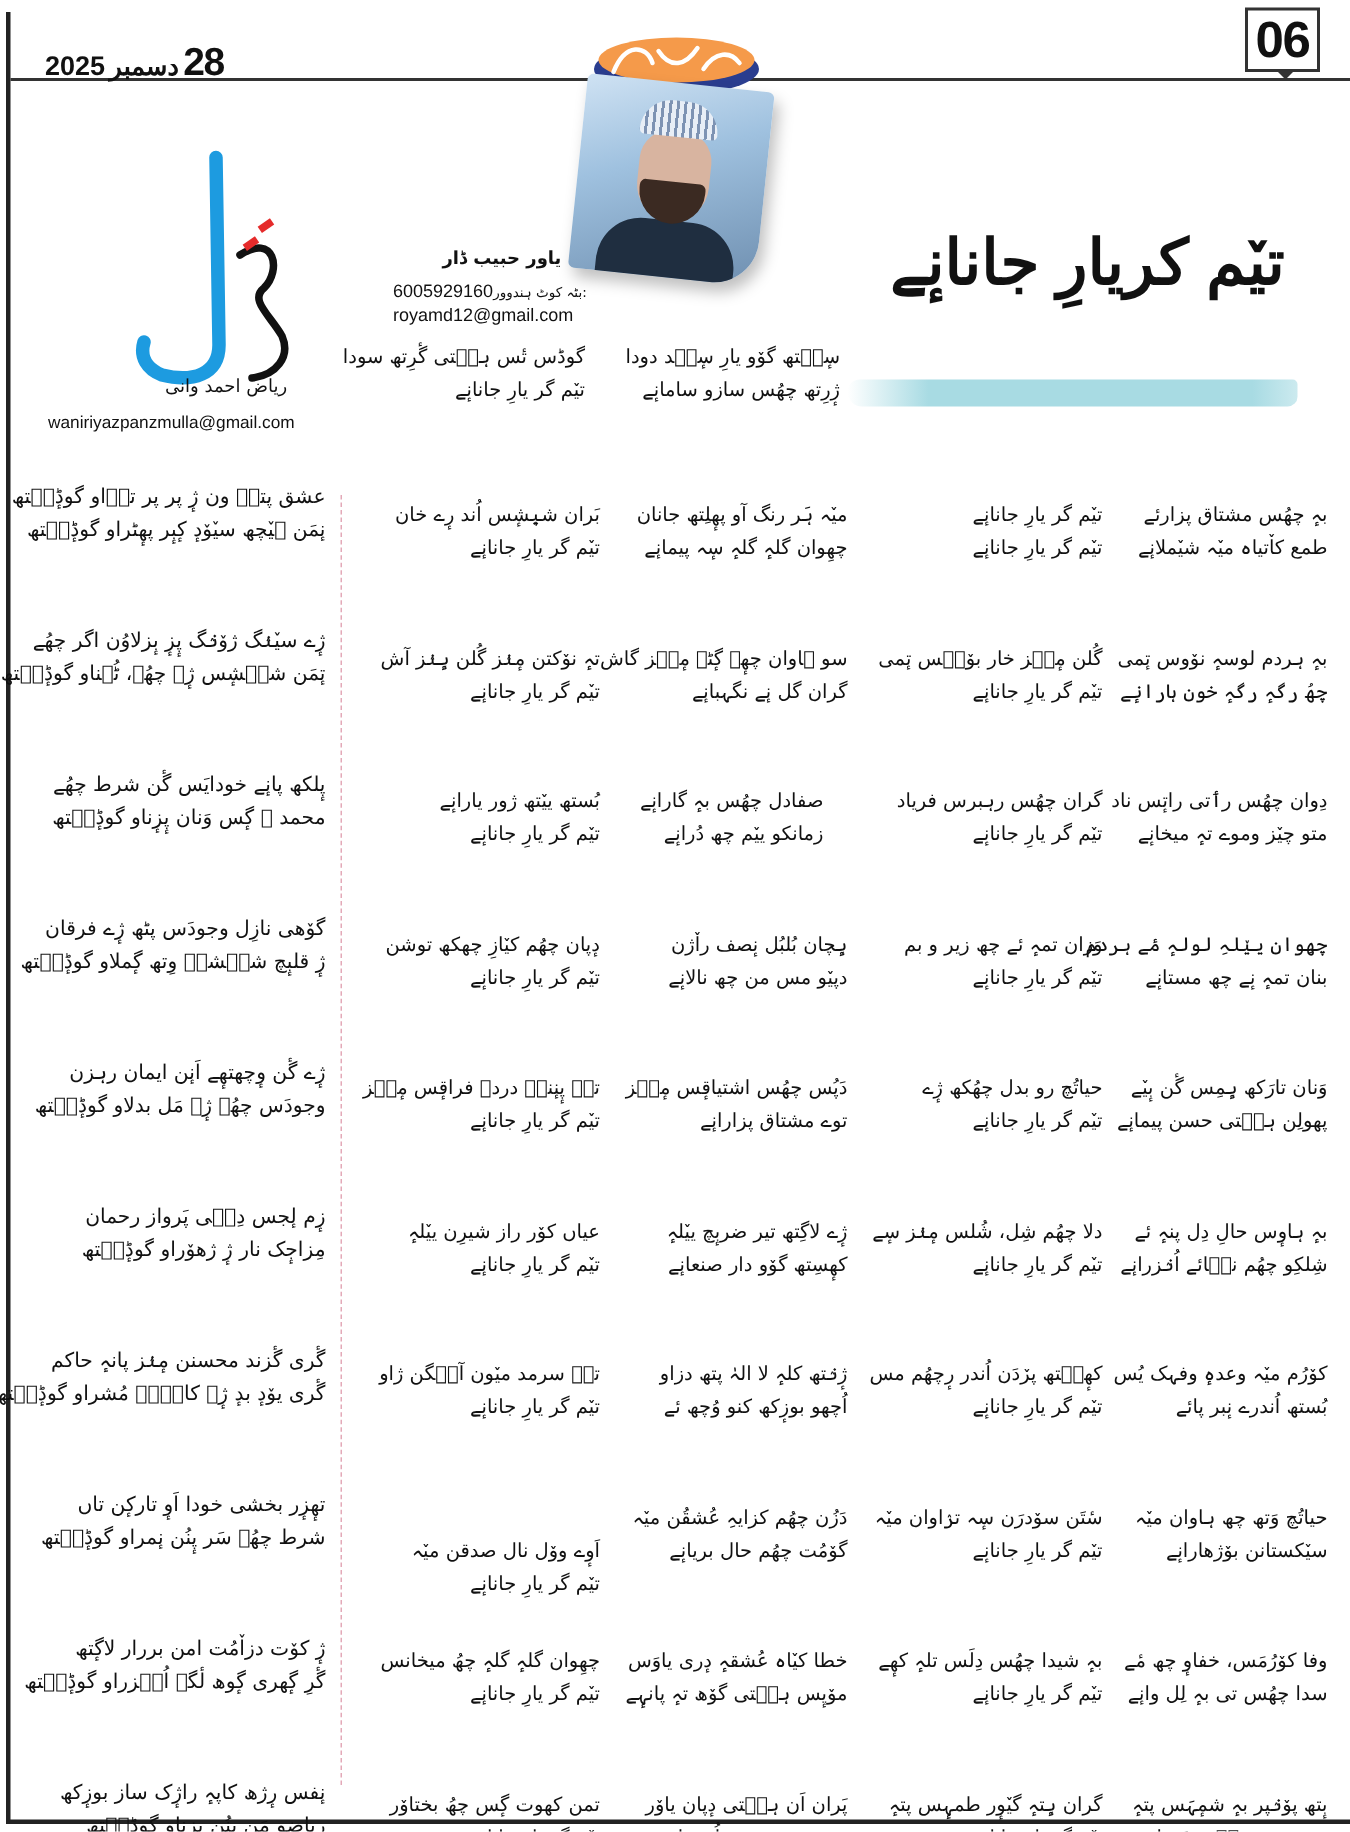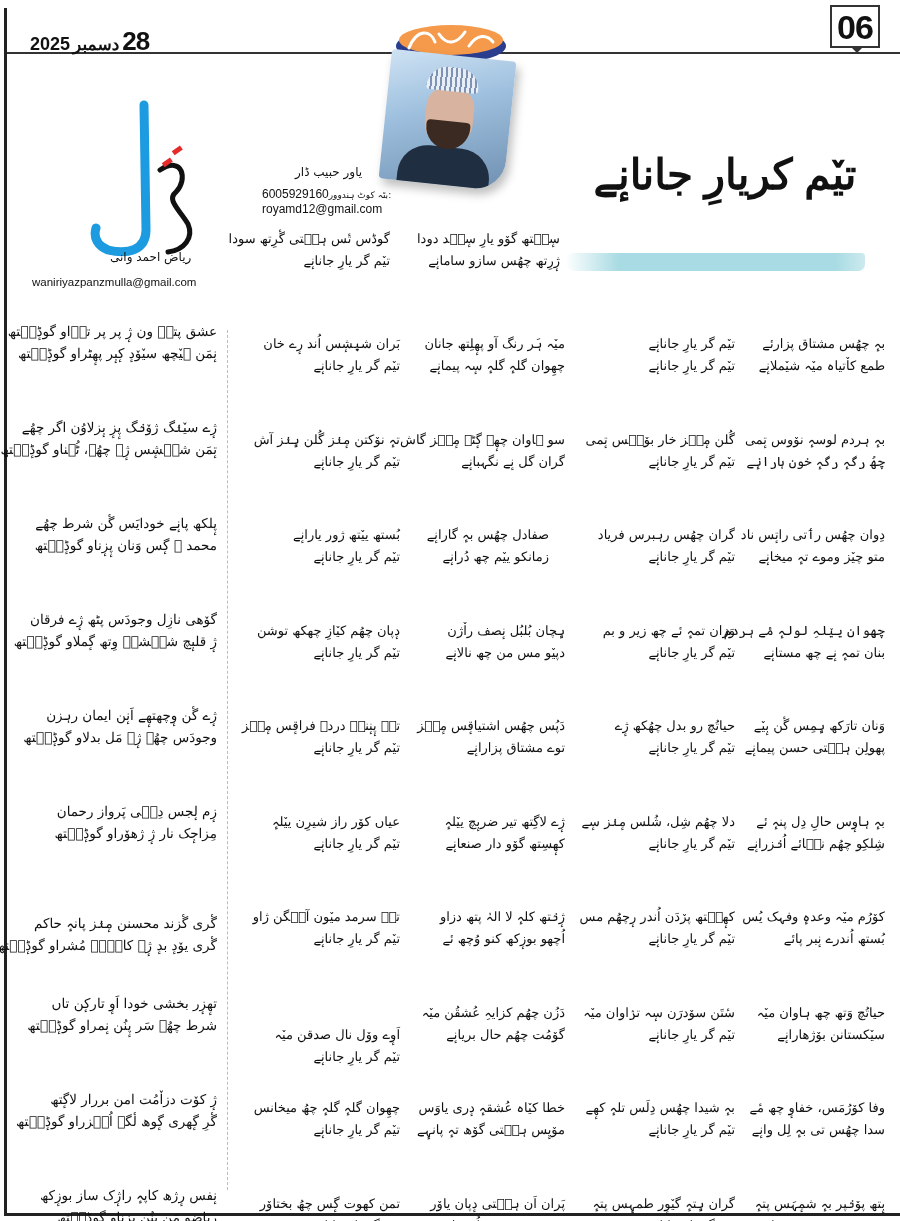--- a/index.html
+++ b/index.html
@@ -15,21 +15,21 @@
   .page-num { position:absolute; left:830px; top:5px; width:50px; height:43px; border:2px solid #333; box-sizing:border-box; background:#fff; font-family:"Liberation Sans", sans-serif; font-weight:900; font-size:34px; line-height:40px; text-align:center; letter-spacing:-1px; }
   .page-num .notch { position:absolute; bottom:-7px; left:19px; width:0; height:0; border-left:6px solid transparent; border-right:6px solid transparent; border-top:6px solid #333; }
   .photo-wrap { position:absolute; left:385px; top:55px; width:125px; height:130px; transform:rotate(6deg); }
   .photo { width:100%; height:100%; background:linear-gradient(160deg,#cfe2f3 0%,#9fc1df 40%,#6f8fb0 100%); border-radius:4px 4px 30px 4px; box-shadow:4px 6px 10px rgba(0,0,0,0.25); position:relative; overflow:hidden; }
   .photo .cap { position:absolute; left:38px; top:12px; width:52px; height:24px; background:repeating-linear-gradient(90deg,#e8eef6 0 3px,#7e93b3 3px 5px); border-radius:26px 26px 4px 4px; }
   .photo .face { position:absolute; left:40px; top:32px; width:48px; height:60px; background:#d8b4a0; border-radius:20px 20px 24px 24px; }
   .photo .beard { position:absolute; left:42px; top:66px; width:44px; height:28px; background:#3b2a22; border-radius:4px 4px 22px 22px; }
   .photo .body { position:absolute; left:18px; top:92px; width:92px; height:50px; background:#1f2e40; border-radius:30px 30px 0 0; }
   .title { position:absolute; left:575px; top:150px; width:300px; text-align:center; font-family:Liberation Sans, sans-serif; font-size:42px; font-weight:bold; direction:rtl; line-height:1.2; }
   .brush { position:absolute; left:565px; top:253px; width:300px; height:18px; background:linear-gradient(90deg,rgba(170,220,228,0) 0%,#a8dbe3 18%,#a8dbe3 90%,rgba(170,220,228,0.6) 100%); border-radius:10px 4px 8px 12px; }
-  .byline-name { position:absolute; left:295px; top:165px; font-size:12px; direction:rtl; font-weight:normal; }
+  .byline-name { position:absolute; left:295px; top:165px; font-size:12px; direction:rtl; font-weight:bold; }
   .byline-contact { position:absolute; left:262px; top:187px; font-family:"Liberation Sans", sans-serif; font-size:12px; line-height:14px; }
   .byline-contact .place { font-size:9px; font-family:"DejaVu Sans", sans-serif; }
   .ghazal-logo { position:absolute; left:88px; top:100px; width:110px; height:160px; }
   .poet2 { position:absolute; left:110px; top:250px; font-size:12px; direction:rtl; }
   .email2 { position:absolute; left:32px; top:276px; font-family:"Liberation Sans", sans-serif; font-size:11.5px; }
   .col-divider { position:absolute; left:227px; top:330px; width:0; height:860px; border-left:1px dashed #e3a9b8; }
   .couplet { position:absolute; direction:rtl; text-align:right; font-family:"DejaVu Serif", serif; font-size:13px; line-height:22px; white-space:nowrap; }
   .couplet .line { display:block; }
   .left-col .couplet { font-size:13.5px; line-height:22px; }
 </style>
@@ -276,21 +276,21 @@
       <span class="line">ژٕ قلبٕچ شیٖشہٕ وِتھ گٕملاو گوڈٕنٛتھ</span>
     </div>
     <div class="couplet" style="left: 22px; top: 704px; width: 195px;">
       <span class="line">ژٕے گٔن وٕچھتھٕے اَنٕن ایمان رہزن</span>
       <span class="line">وجودَس چھُے ژٕے مَل بدلاو گوڈٕنٛتھ</span>
     </div>
     <div class="couplet" style="left: 22px; top: 800px; width: 195px;">
       <span class="line">زٕم لٕجس دِیٖی پَرواز رحمان</span>
       <span class="line">مِزاجٕک نار ژٕ ژھوٚراو گوڈٕنٛتھ</span>
     </div>
-    <div class="couplet" style="left: 22px; top: 896px; width: 195px; margin-top: 16px;">
+    <div class="couplet" style="left: 22px; top: 896px; width: 195px;">
       <span class="line">گٔری گٔزند محسنن مٕنٛز پانہٕ حاکم</span>
       <span class="line">گٔری یوٚدٕ بدٕ ژٕے کانٛہہ مُشراو گوڈٕنٛتھ</span>
     </div>
     <div class="couplet" style="left: 22px; top: 992px; width: 195px;">
       <span class="line">تھٕزٕر بخشی خودا اَوٕ تارکٕن تاں</span>
       <span class="line">شرط چھُے سَر پٕنُن نٕمراو گوڈٕنٛتھ</span>
     </div>
     <div class="couplet" style="left: 22px; top: 1088px; width: 195px;">
       <span class="line">ژٕ کوٚت دزاٚمُت امن بررار لاگٕتھ</span>
       <span class="line">گٔرِ گٕھری گٕوھ لٔگے اُنٛزراو گوڈٕنٛتھ</span>

